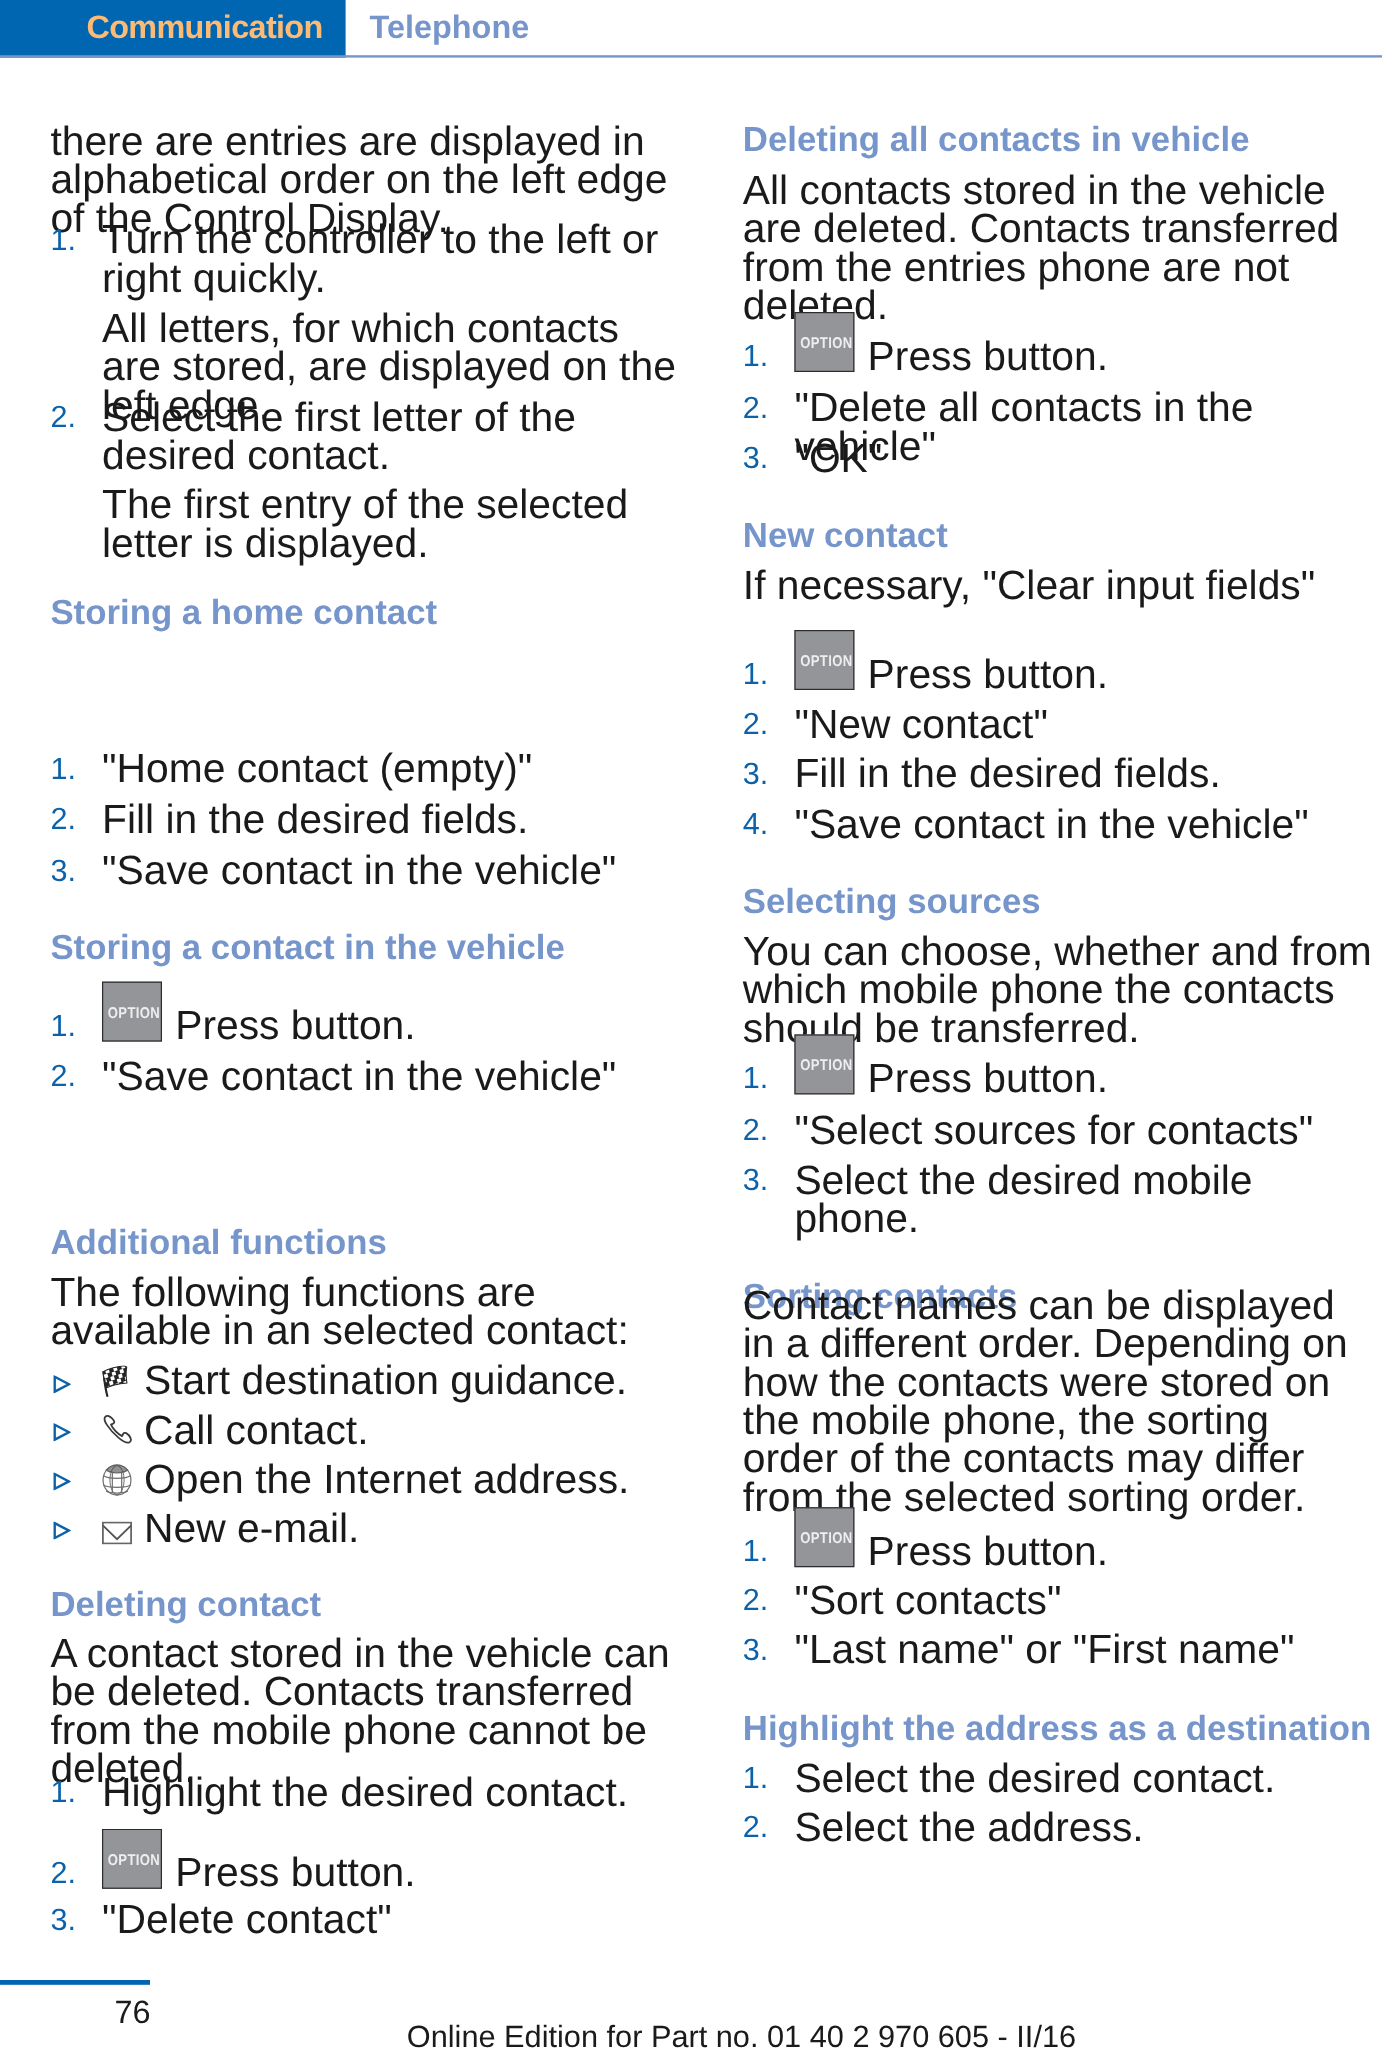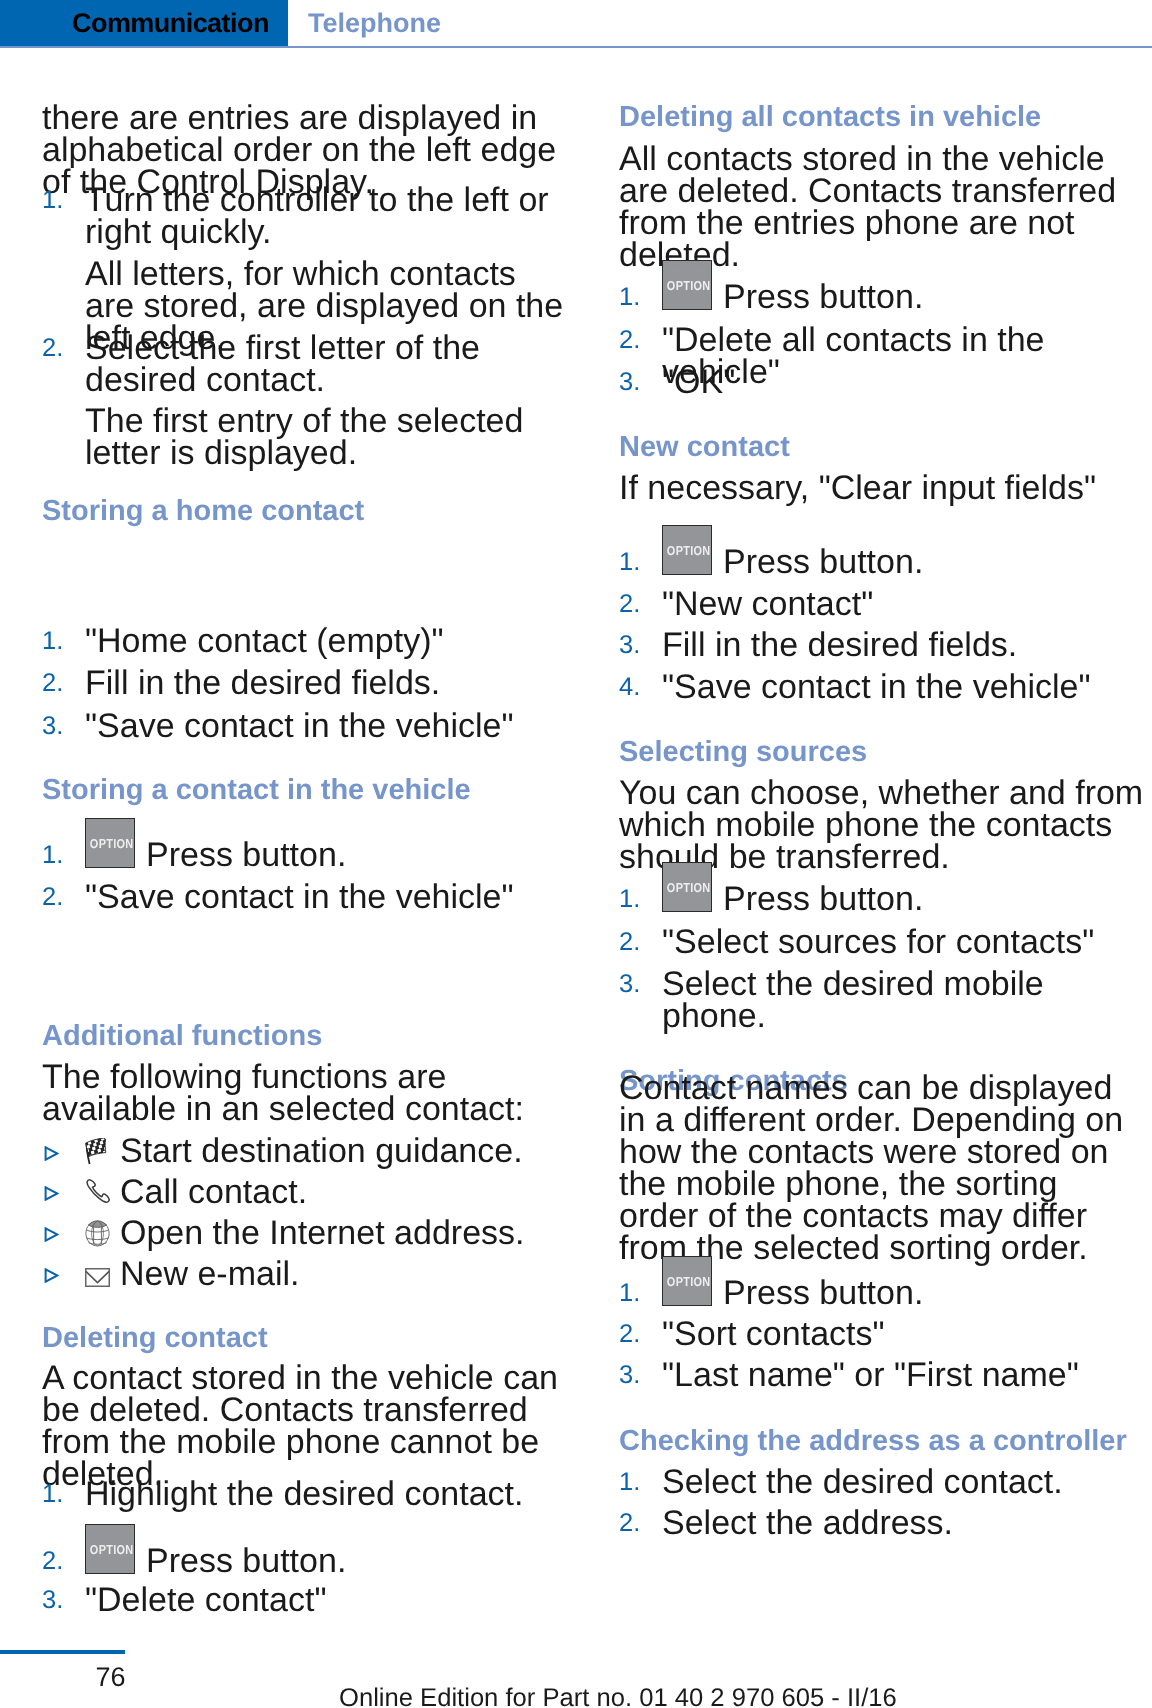--- a/index.html
+++ b/index.html
@@ -6,21 +6,21 @@
   body{width:1152px;height:1708px;background:#ffffff;
        font-family:"Liberation Sans",sans-serif;
        -webkit-font-smoothing:antialiased;
        text-rendering:geometricPrecision;}
   .page{position:relative;width:1152px;height:1708px;overflow:hidden;background:#ffffff;}
 
   .header{position:absolute;left:0;top:0;width:1152px;height:48px;}
   .hdr-rule{position:absolute;left:0;top:46px;width:1152px;height:1.8px;background:#7695cb;}
   .tab-active{position:absolute;left:0;top:0;width:288px;height:47.5px;background:#0066b1;}
   .tab-active .lbl{opacity:0.999;position:absolute;left:72px;top:6.8px;font-size:27px;font-weight:bold;
-                   color:#000000;line-height:32px;white-space:nowrap;letter-spacing:-0.55px;}
+                   color:#fdba74;line-height:32px;white-space:nowrap;letter-spacing:-0.55px;}
   .tab-inactive{opacity:0.999;position:absolute;left:308px;top:6.8px;font-size:27px;font-weight:bold;
                 color:#7695cb;line-height:32px;white-space:nowrap;}
 
   .col{position:absolute;top:0;width:525px;height:1708px;}
   .col-l{left:42px;}
   .col-r{left:619px;}
 
   .blk{position:absolute;left:0;width:525px;opacity:0.999;}
   .blk.ind{left:43px;width:482px;}
   h2{margin:0;font-size:29px;font-weight:bold;color:#7695cb;line-height:32px;white-space:nowrap;}
@@ -302,21 +302,21 @@
       </div>
       <div class="blk" style="top:1318.2px">
         <span class="num">2.</span>
         <p class="ptxt">"Sort contacts"</p>
       </div>
       <div class="blk" style="top:1359.0px">
         <span class="num">3.</span>
         <p class="ptxt">"Last name" or "First name"</p>
       </div>
       <div class="blk" style="top:1424.6px">
-        <h2>Checking the address as a controller</h2>
+        <h2>Highlight the address as a destination</h2>
       </div>
       <div class="blk" style="top:1465.9px">
         <span class="num">1.</span>
         <p class="ptxt">Select the desired contact.</p>
       </div>
       <div class="blk" style="top:1506.9px">
         <span class="num">2.</span>
         <p class="ptxt">Select the address.</p>
       </div>
   </div>

